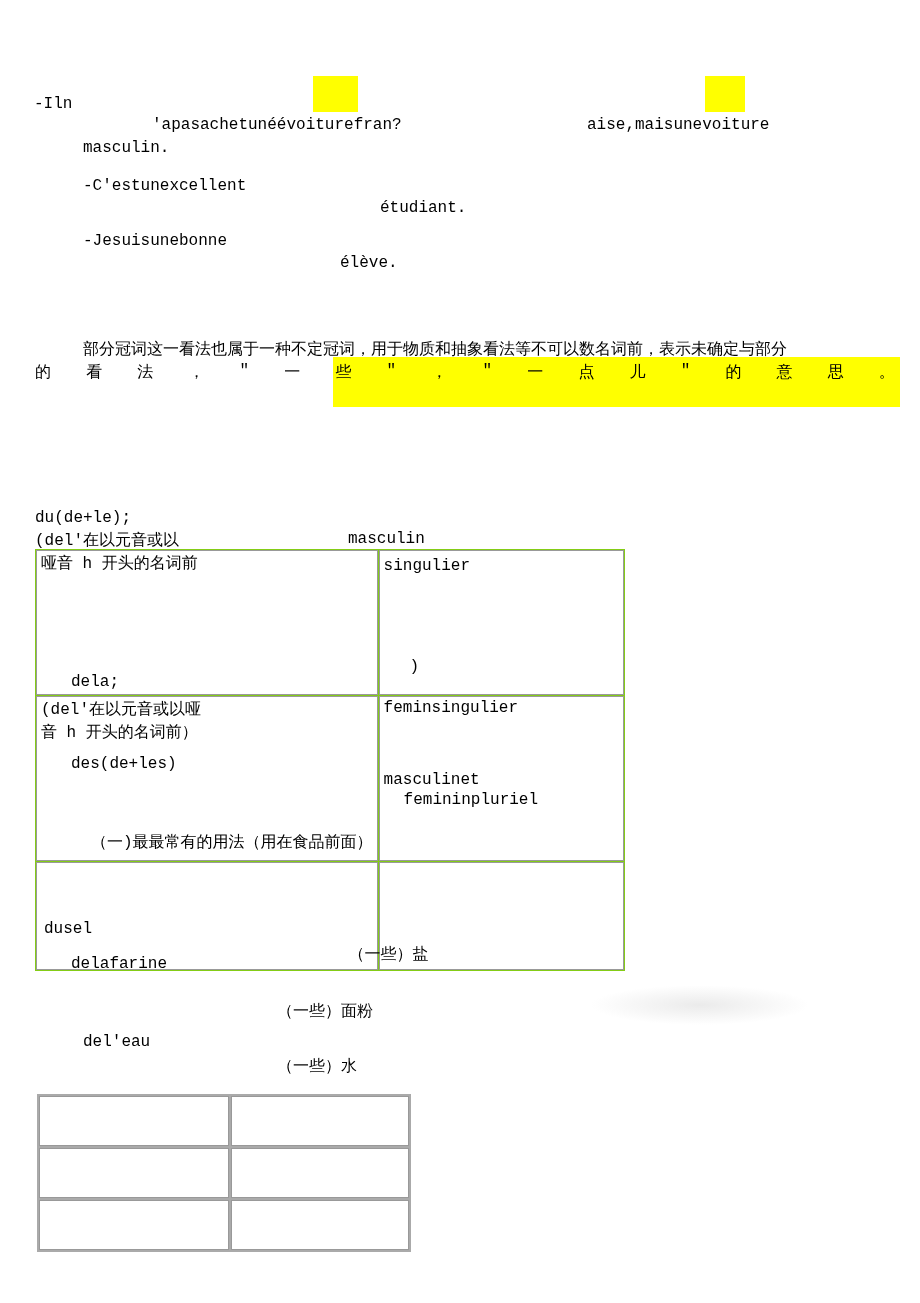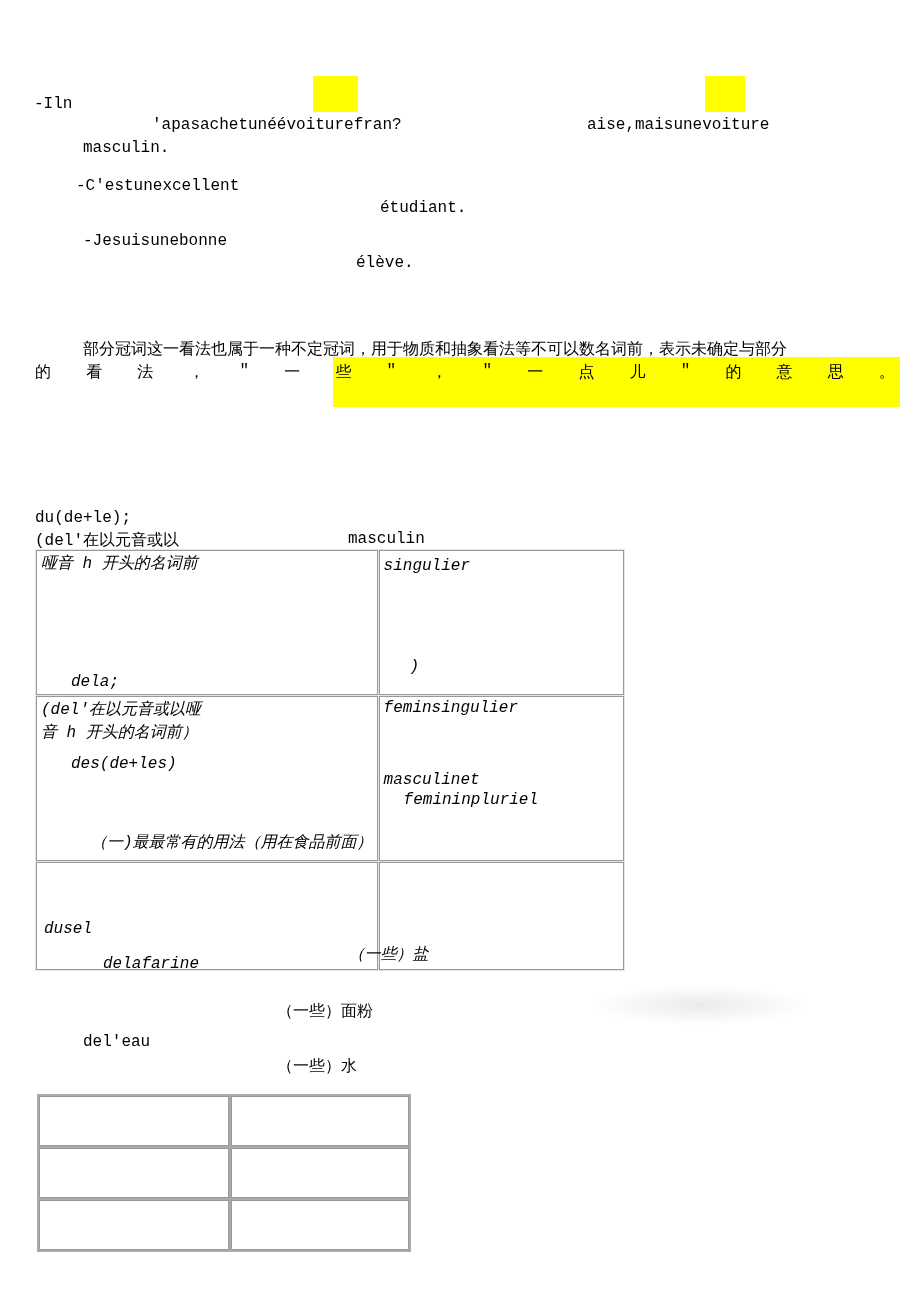--- a/index.html
+++ b/index.html
@@ -18,22 +18,21 @@
     .faint { color: #bbbbbb; }
     .justify-line {
       display: flex;
       justify-content: space-between;
       width: 860px;
     }
     .justify-line span { white-space: nowrap; }
     .tbl1 {
       border-collapse: separate;
       border-spacing: 1px;
-      background: #e5e5e5;
-      font-style: italic;
+      background: #84cc16;
     }
     .tbl1 td {
       background: #ffffff;
       vertical-align: top;
       padding: 0;
       border: 1px solid #999999;
     }
     .tbl2 {
       border-collapse: separate;
       border-spacing: 2px;
@@ -56,27 +55,27 @@
 
   <div class="abs" style="left:34px; top:95px;">-Iln</div>
   <div class="abs hl" style="left:313px; top:76px; width:45px; height:36px;"></div>
   <div class="abs hl" style="left:705px; top:76px; width:40px; height:36px;"></div>
 
   <div class="abs" style="left:152px; top:116px;">'apasachetunéévoiturefran?</div>
   <div class="abs" style="left:587px; top:116px;">aise,maisunevoiture</div>
 
   <div class="abs" style="left:83px; top:139px;">masculin.</div>
 
-  <div class="abs" style="left:76px; top:177px;">-C'estunexcellent</div>
+  <div class="abs" style="left:83px; top:177px;">-C'estunexcellent</div>
 
   <div class="abs" style="left:380px; top:199px;">étudiant.</div>
 
   <div class="abs" style="left:83px; top:232px;">-Jesuisunebonne</div>
 
-  <div class="abs" style="left:340px; top:254px;margin-left:16px;">élève.</div>
+  <div class="abs" style="left:340px; top:254px;">élève.</div>
 
   <div class="abs faint" style="left:243px; top:267px; font-size:11px;"></div>
   <div class="abs faint" style="left:225px; top:291px; font-size:10px;"></div>
 
   <div class="abs" style="left:83px; top:339px; width:810px; line-height:1.4;">部分冠词这一看法也属于一种不定冠词，用于物质和抽象看法等不可以数名词前，表示未确定与部分</div>
 
   <div class="abs hl" style="left:333px; top:357px; width:567px; height:50px;"></div>
   <div class="abs justify-line" style="left:35px; top:362px;">
     <span>的</span>
     <span>看</span>
@@ -124,21 +123,21 @@
       </td>
       <td>
         <div style="padding:2px 4px;">feminsingulier</div>
         <div style="padding:2px 4px; margin-top:50px;">masculinet</div>
         <div style="padding:0 4px;margin-left:20px;">femininpluriel</div>
       </td>
     </tr>
     <tr>
       <td style="height:108px; position:relative;">
         <div style="padding:2px 7px; margin-top:55px;">dusel</div>
-        <div style="padding:2px 4px; position:absolute; bottom:-6px; left:30px; white-space:nowrap;margin-left:32px;">delafarine</div>
+        <div style="padding:2px 4px; position:absolute; bottom:-6px; left:30px; white-space:nowrap;">delafarine</div>
       </td>
       <td style="position:relative;">
         <div style="padding:2px 4px; position:absolute; bottom:2px; left:-35px; white-space:nowrap;">（一些）盐</div>
       </td>
     </tr>
   </tbody>
     </table>
 
   <div class="abs" style="left:277px; top:1001px;">（一些）面粉</div>
   <div class="abs" style="left:83px; top:1033px;">del'eau</div>

